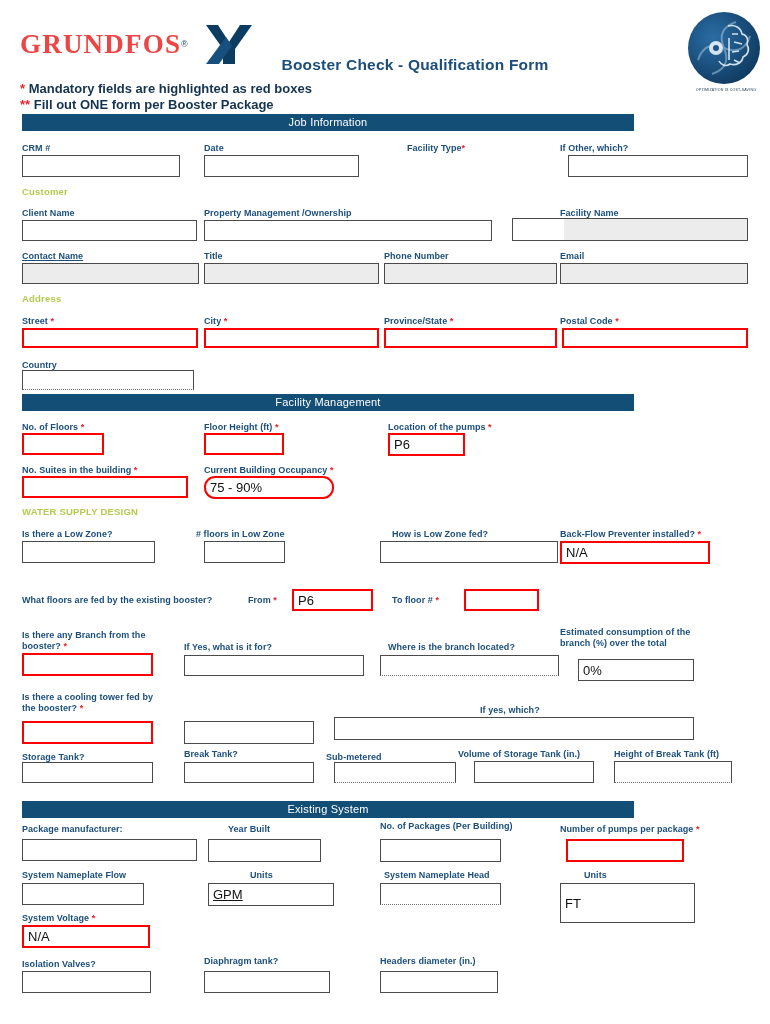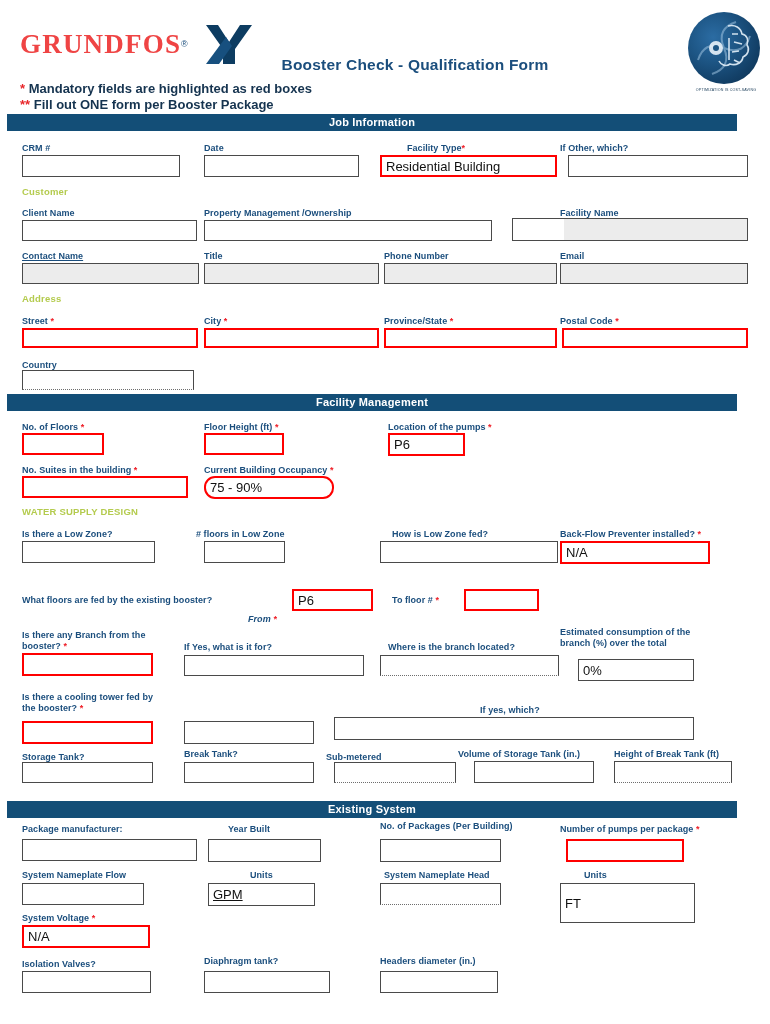--- a/index.html
+++ b/index.html
@@ -41,23 +41,23 @@
   }
 
   .note{position:absolute;left:20px;font-size:13px;font-weight:700;color:#15334f;
         font-family:"Liberation Sans",sans-serif;}
   .note .star{color:#e8262a;font-weight:700;}
   .note1{top:81px;}
   .note2{top:97px;}
 
   
   .section-bar{
-    position:absolute;left:7px;width:730px;height:17px;
+    position:absolute;left:22px;width:612px;height:17px;
     background:#134e77;color:#ffffff;
-    font-size:11px;font-weight:700;text-align:center;line-height:17px;
+    font-size:11px;font-weight:400;text-align:center;line-height:17px;
     letter-spacing:.2px;
   }
 
   
   .subhead{
     position:absolute;font-size:9.5px;font-weight:700;color:#b4cb4e;
     letter-spacing:.2px;
   }
 
   
@@ -131,21 +131,20 @@
 
   <div class="section-bar" style="top:114px;">Job Information</div>
 
   <div class="lbl" style="left:22px;top:143px;"><span>CRM #</span></div>
   <input class="fld" style="left: 22px; top: 155px; width: 158px; height: 22px;" value="">
 
   <div class="lbl" style="left:204px;top:143px;"><span>Date</span></div>
   <input class="fld" style="left: 204px; top: 155px; width: 155px; height: 22px;" value="">
 
   <div class="lbl" style="left:380px;top:143px;padding-left:27px;"><span>Facility Type</span><span class="req">*</span></div>
-  <input class="fld req" style="left: 380px; top: 155px; width: 177px; height: 22px;" value="Residential Building">
 
   <div class="lbl" style="left:560px;top:143px;"><span>If Other, which?</span></div>
   <input class="fld" style="left: 568px; top: 155px; width: 180px; height: 22px;" value="">
 
   <div class="subhead" style="left:22px;top:186px;">Customer</div>
 
   <div class="lbl" style="left:22px;top:208px;"><span>Client Name</span></div>
   <input class="fld" style="left: 22px; top: 220px; width: 175px; height: 21px;" value="">
 
   <div class="lbl" style="left:204px;top:208px;"><span>Property Management /Ownership</span></div>
@@ -208,21 +207,21 @@
   <div class="lbl" style="left:196px;top:529px;"><span># floors in Low Zone</span></div>
   <input class="fld" style="left: 204px; top: 541px; width: 81px; height: 22px;" value="">
 
   <div class="lbl" style="left:392px;top:529px;"><span>How is Low Zone fed?</span></div>
   <input class="fld" style="left: 380px; top: 541px; width: 178px; height: 22px;" value="">
 
   <div class="lbl" style="left:560px;top:529px;"><span>Back-Flow Preventer installed?</span> <span class="req">*</span></div>
   <input class="fld req" style="left: 560px; top: 541px; width: 150px; height: 23px;" value="N/A">
 
   <div class="lbl" style="left:22px;top:595px;">What floors are fed by the existing booster?</div>
-  <div class="lbl" style="left:248px;top:614px;font-style:italic;"><span>From</span> <span class="req">*</span></div>
+  <div class="lbl" style="left:248px;top:595px;"><span>From</span> <span class="req">*</span></div>
   <input class="fld req" style="left: 292px; top: 589px; width: 81px; height: 22px;" value="P6">
 
   <div class="lbl" style="left:392px;top:595px;"><span>To floor #</span> <span class="req">*</span></div>
   <input class="fld req" style="left: 464px; top: 589px; width: 75px; height: 22px;" value="">
 
   <div class="lbl" style="left:22px;top:630px;width:142px;"><span>Is there any Branch from the booster?</span> <span class="req">*</span></div>
   <input class="fld req" style="left: 22px; top: 653px; width: 131px; height: 23px;" value="">
 
   <div class="lbl" style="left:184px;top:642px;"><span>If Yes, what is it for?</span></div>
   <input class="fld" style="left: 184px; top: 655px; width: 180px; height: 21px;" value="">
@@ -267,21 +266,21 @@
   <div class="lbl" style="left:380px;top:821px;"><span>No. of Packages (Per Building)</span></div>
   <input class="fld" style="left: 380px; top: 839px; width: 121px; height: 23px;" value="">
 
   <div class="lbl" style="left:560px;top:824px;"><span>Number of pumps per package</span> <span class="req">*</span></div>
   <input class="fld req" style="left: 566px; top: 839px; width: 118px; height: 23px;" value="">
 
   <div class="lbl" style="left:22px;top:870px;"><span>System Nameplate Flow</span></div>
   <input class="fld" style="left: 22px; top: 883px; width: 122px; height: 22px;" value="">
 
   <div class="lbl" style="left:250px;top:870px;"><span>Units</span></div>
-  <input class="fld" style="left: 208px; top: 883px; width: 107px; height: 23px; text-decoration: underline;" value="GPM">
+  <input class="fld" style="left: 208px; top: 883px; width: 126px; height: 23px; text-decoration: underline;" value="GPM">
 
   <div class="lbl" style="left:384px;top:870px;"><span>System Nameplate Head</span></div>
   <input class="fld dashed-b" style="left: 380px; top: 883px; width: 121px; height: 22px;" value="">
 
   <div class="lbl" style="left:584px;top:870px;"><span>Units</span></div>
   <input class="fld" style="left: 560px; top: 883px; width: 135px; height: 40px;" value="FT">
 
   <div class="lbl" style="left:22px;top:913px;"><span>System Voltage</span> <span class="req">*</span></div>
   <input class="fld req" style="left: 22px; top: 925px; width: 128px; height: 23px;" value="N/A">
 

